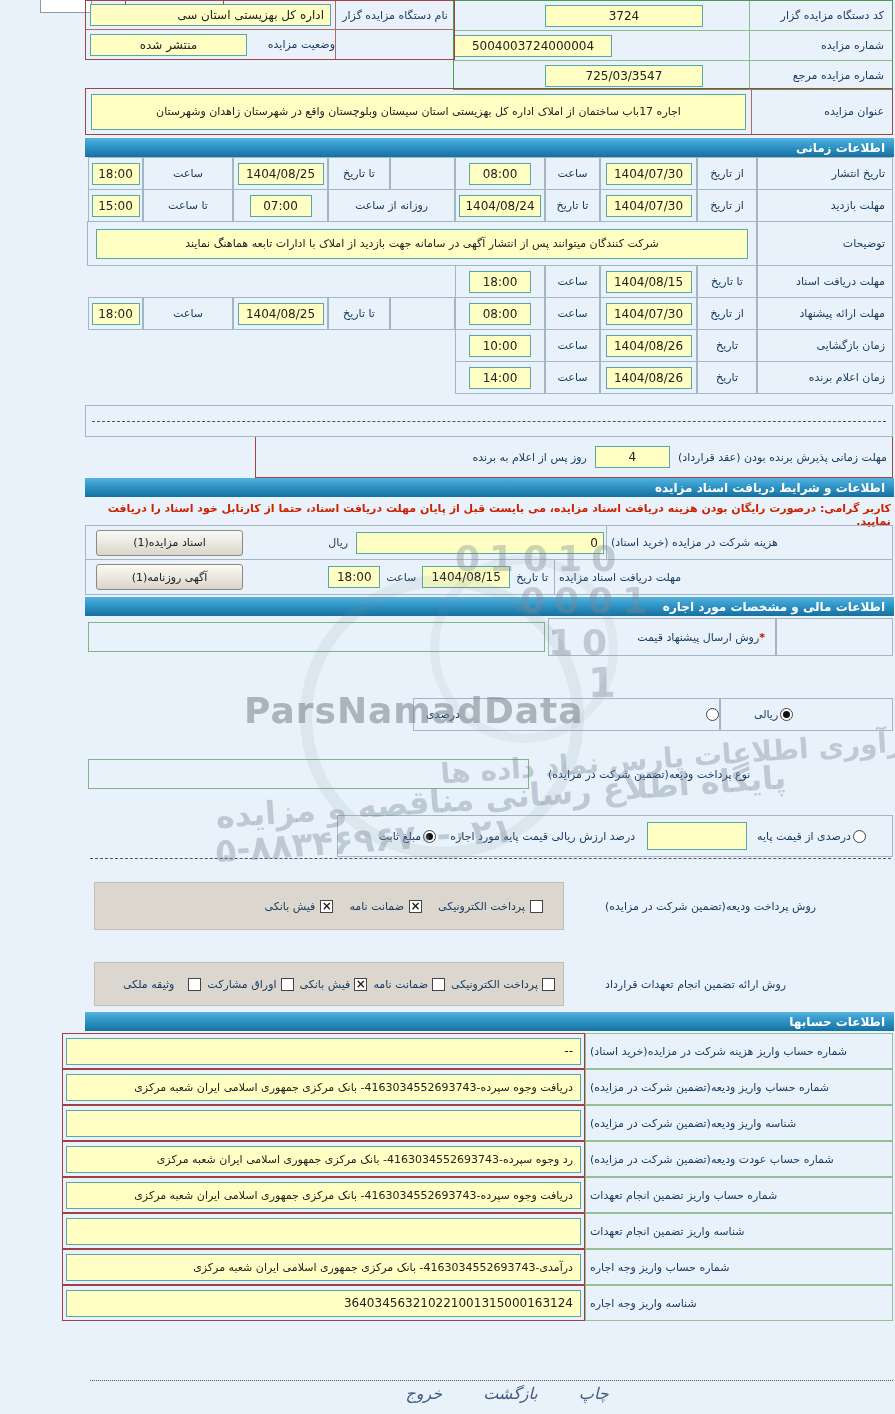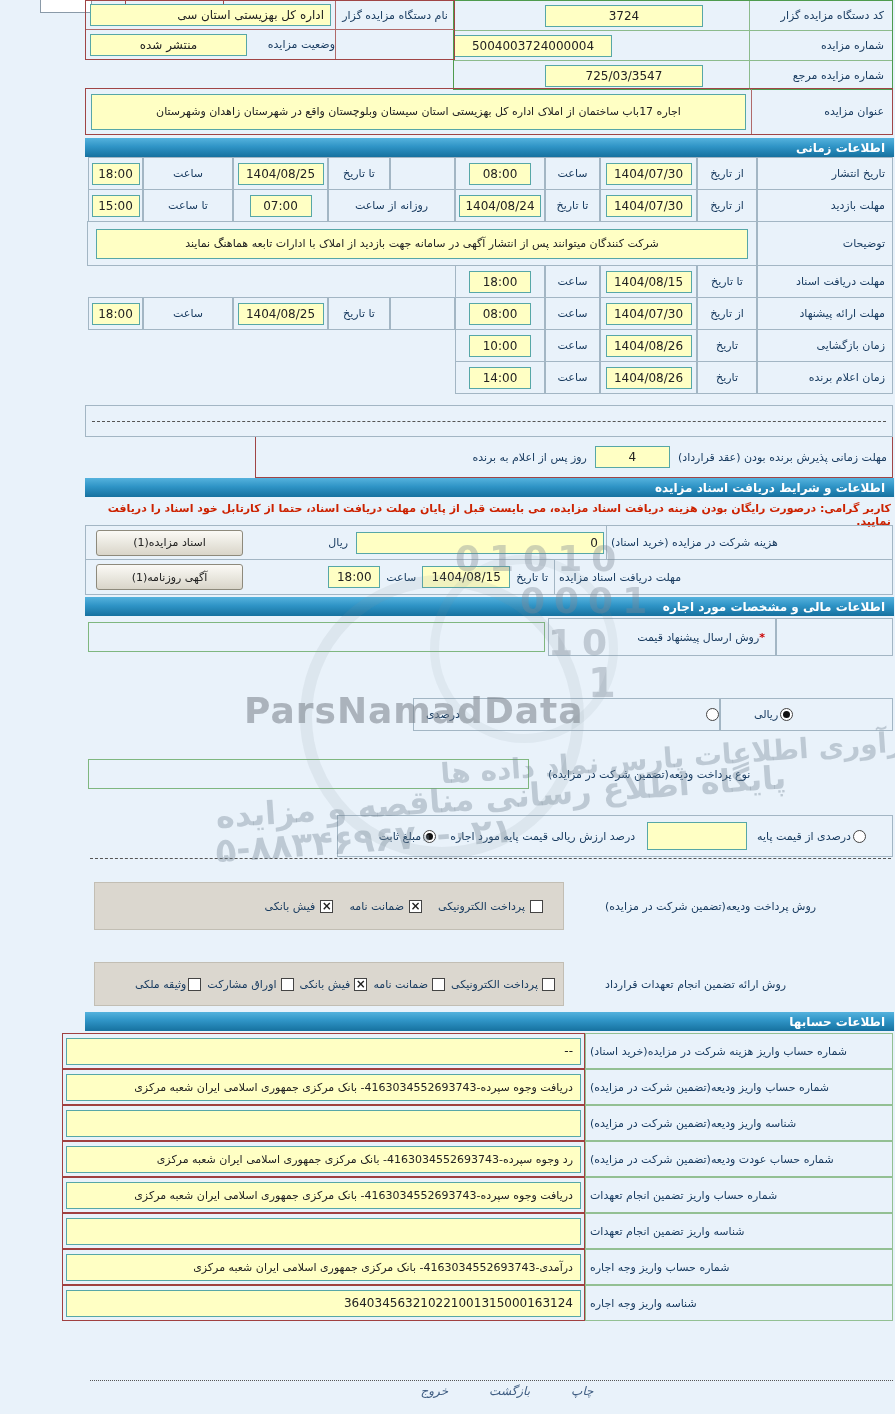--- a/index.html
+++ b/index.html
@@ -29,21 +29,21 @@
       align-items:center;justify-content:center;font-size:12px;line-height:12px;color:#222;box-sizing:border-box;}
   .cb.checked::after{content:"×";font-weight:bold;}
   .optlabel{font-size:11px;color:#16395e;margin-right:2px;white-space:nowrap;}
   .dashline{border-top:1px dashed #555;height:0;}
   .wm{pointer-events:none;position:absolute;z-index:6;white-space:nowrap;}
   .acc-row{display:flex;align-items:stretch;height:36px;direction:rtl;}
   .acc-label{width:308px;border:1px solid #93c093;display:flex;align-items:center;font-size:11px;color:#16395e;
              box-sizing:border-box;padding-left:4px;text-align:left;direction:rtl;justify-content:flex-end;}
   .acc-field{flex:1;border:1px solid #a04040;box-sizing:border-box;display:flex;align-items:center;padding:2px 3px;}
   .acc-field .yb{flex:1;height:27px;line-height:25px;text-align:right;padding:0 7px;}
-  .flink{font-size:12px;font-style:italic;color:#3f5d82;cursor:pointer;margin-left:31px;}
+  .flink{font-size:16px;font-style:italic;color:#3f5d82;cursor:pointer;margin-left:31px;}
 </style>
 </head>
 <body>
 
 <div class="page">
 
   <div class="abs" style="left:40px;top:0;width:52px;height:13px;background:#fff;border:1px solid #8a9aa8;border-top:none;"></div>
   <div class="abs" style="left:125px;top:0;width:1px;height:8px;background:#a04545;"></div>
   <div class="abs" style="left:223px;top:0;width:1px;height:8px;background:#a04545;"></div>
 
@@ -312,21 +312,21 @@
           <span class="optlabel">ضمانت نامه</span>
         </span>
         <span style="display:inline-flex;align-items:center;gap:2px;">
           <span class="cb checked"></span>
           <span class="optlabel">فیش بانکی</span>
         </span>
         <span style="display:inline-flex;align-items:center;gap:2px;">
           <span class="cb"></span>
           <span class="optlabel">اوراق مشارکت</span>
         </span>
-        <span style="display:inline-flex;align-items:center;gap:0;">
+        <span style="display:inline-flex;align-items:center;gap:12px;">
           <span class="cb"></span>
           <span class="optlabel">وثیقه ملکی</span>
         </span>
       </div>
     </div>
   </div>
 
   <div class="abs bar" style="left:85px;right:1px;top:1012px;">اطلاعات حسابها</div>
 
   <div class="abs" style="left:62px;right:2px;top:1033px;z-index:2;">

